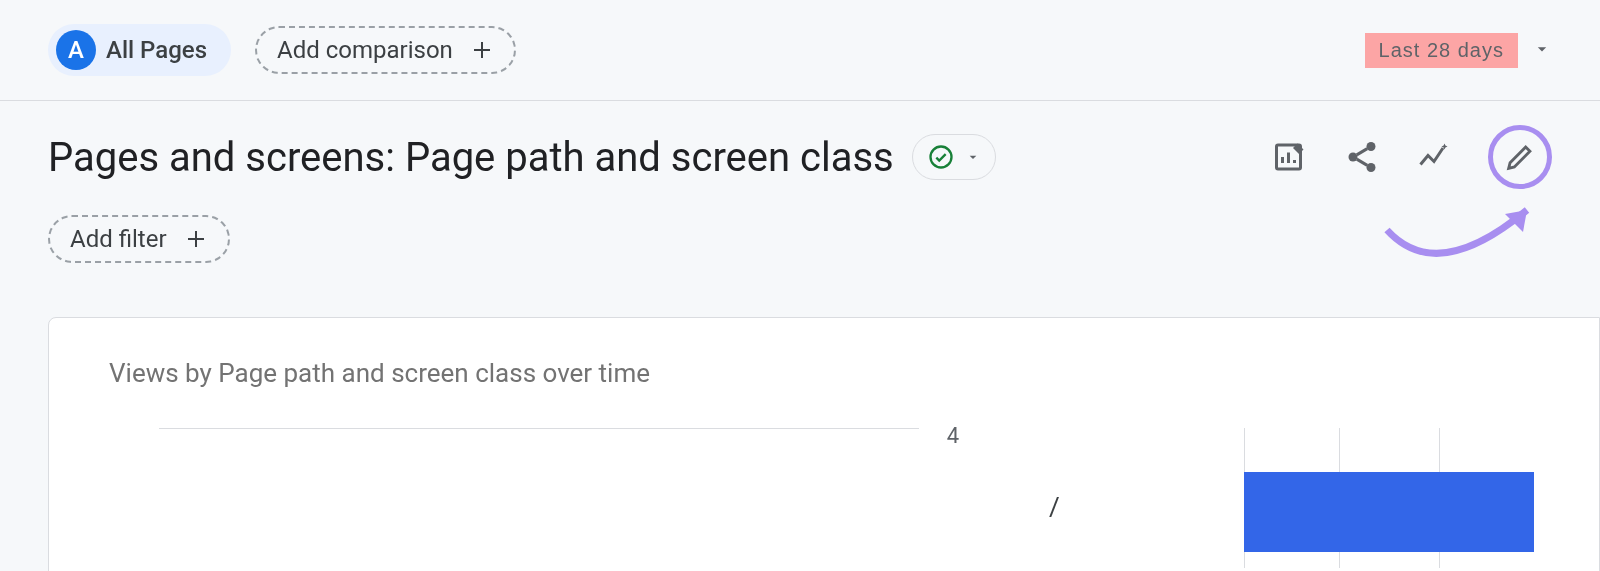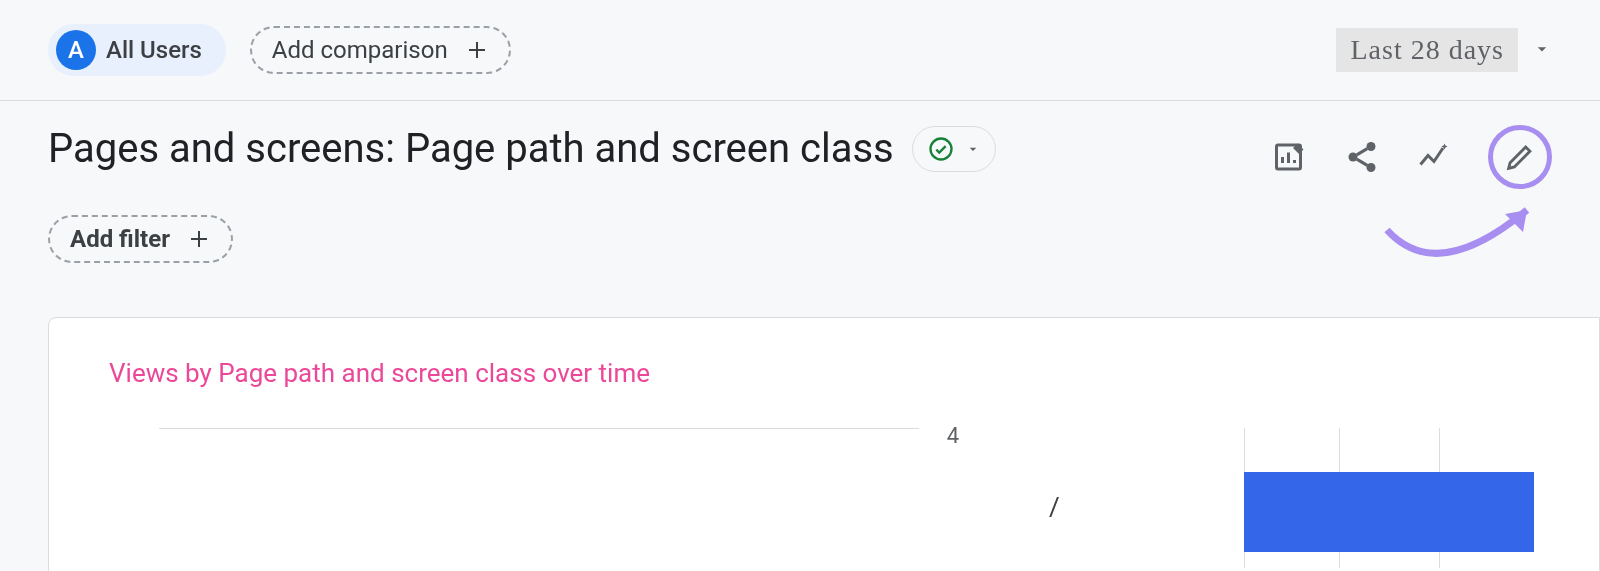--- a/index.html
+++ b/index.html
@@ -50,36 +50,36 @@
     color: #3c4043;
     cursor: pointer;
   }
   .chip-dashed svg { width:24px; height:24px; }
 
   .topbar-right {
     display:flex; align-items:center; gap:14px;
     font-size: 26px;
   }
   .date-preset {
-    background: #e5e5e5;
+    background: #fca5a5;
     padding: 6px 14px;
-    font-family: Liberation Serif, serif;
+    font-family: Liberation Sans, sans-serif;
     letter-spacing: 1px;
-    font-size: 28px;
+    font-size: 20px;
     color: #5f6368;
   }
   .date-range { color: #3c4043; font-size: 28px; font-weight:400;}
   .dropdown-caret { color:#5f6368; }
   .dropdown-caret svg { width:20px; height:20px; }
 
   .header-area {
     padding: 24px 48px 18px 48px;
   }
   .title-row {
-    display:flex; align-items:flex-start; justify-content:space-between;
+    display:flex; align-items:center; justify-content:space-between;
   }
   .title-left {
     display:flex; align-items:center; gap:18px;
   }
   .report-title {
     font-size: 40px;
     font-weight: 400;
     color: #202124;
   }
 
@@ -114,35 +114,35 @@
   .edit-highlight .tool svg { width:34px; height:34px; }
 
   .annotation-arrow {
     position:absolute;
     top: 40px;
     right: -10px;
     width: 180px; height: 110px;
     pointer-events:none;
   }
 
-  .filter-row { margin-top: 26px; font-weight: bold; }
+  .filter-row { margin-top: 26px; }
 
   .card {
     margin: 36px 0 0 48px;
     background: #ffffff;
     border: 1px solid #dadce0;
     border-top-left-radius: 8px;
     padding: 40px 50px 0 60px;
     height: 300px;
     width: 1552px;
     position: relative;
   }
   .card-title {
     font-size: 26px;
-    color: #ec4899;
+    color: #737373;
     font-weight: 400;
   }
   .card-title.right { position:absolute; left: 1000px; top:40px; }
 
   .chart-left {
     position:absolute;
     left: 110px; top: 110px;
     width: 760px;
     border-top: 1px solid #dadce0;
     height: 120px;
@@ -172,21 +172,21 @@
     background: #3366e8;
   }
 </style>
 </head>
 <body>
 
 <div class="topbar">
   <div class="topbar-left">
     <div class="pill">
       <span class="circle">A</span>
-      <span>All Users</span>
+      <span>All Pages</span>
     </div>
 
     <div class="chip-dashed">
       <span>Add comparison</span>
       <svg viewBox="0 0 24 24" fill="none" stroke="#3c4043" stroke-width="2">
         <line x1="12" y1="4" x2="12" y2="20"></line>
           <line x1="4" y1="12" x2="20" y2="12"></line>
       </svg>
     </div>
   </div>

